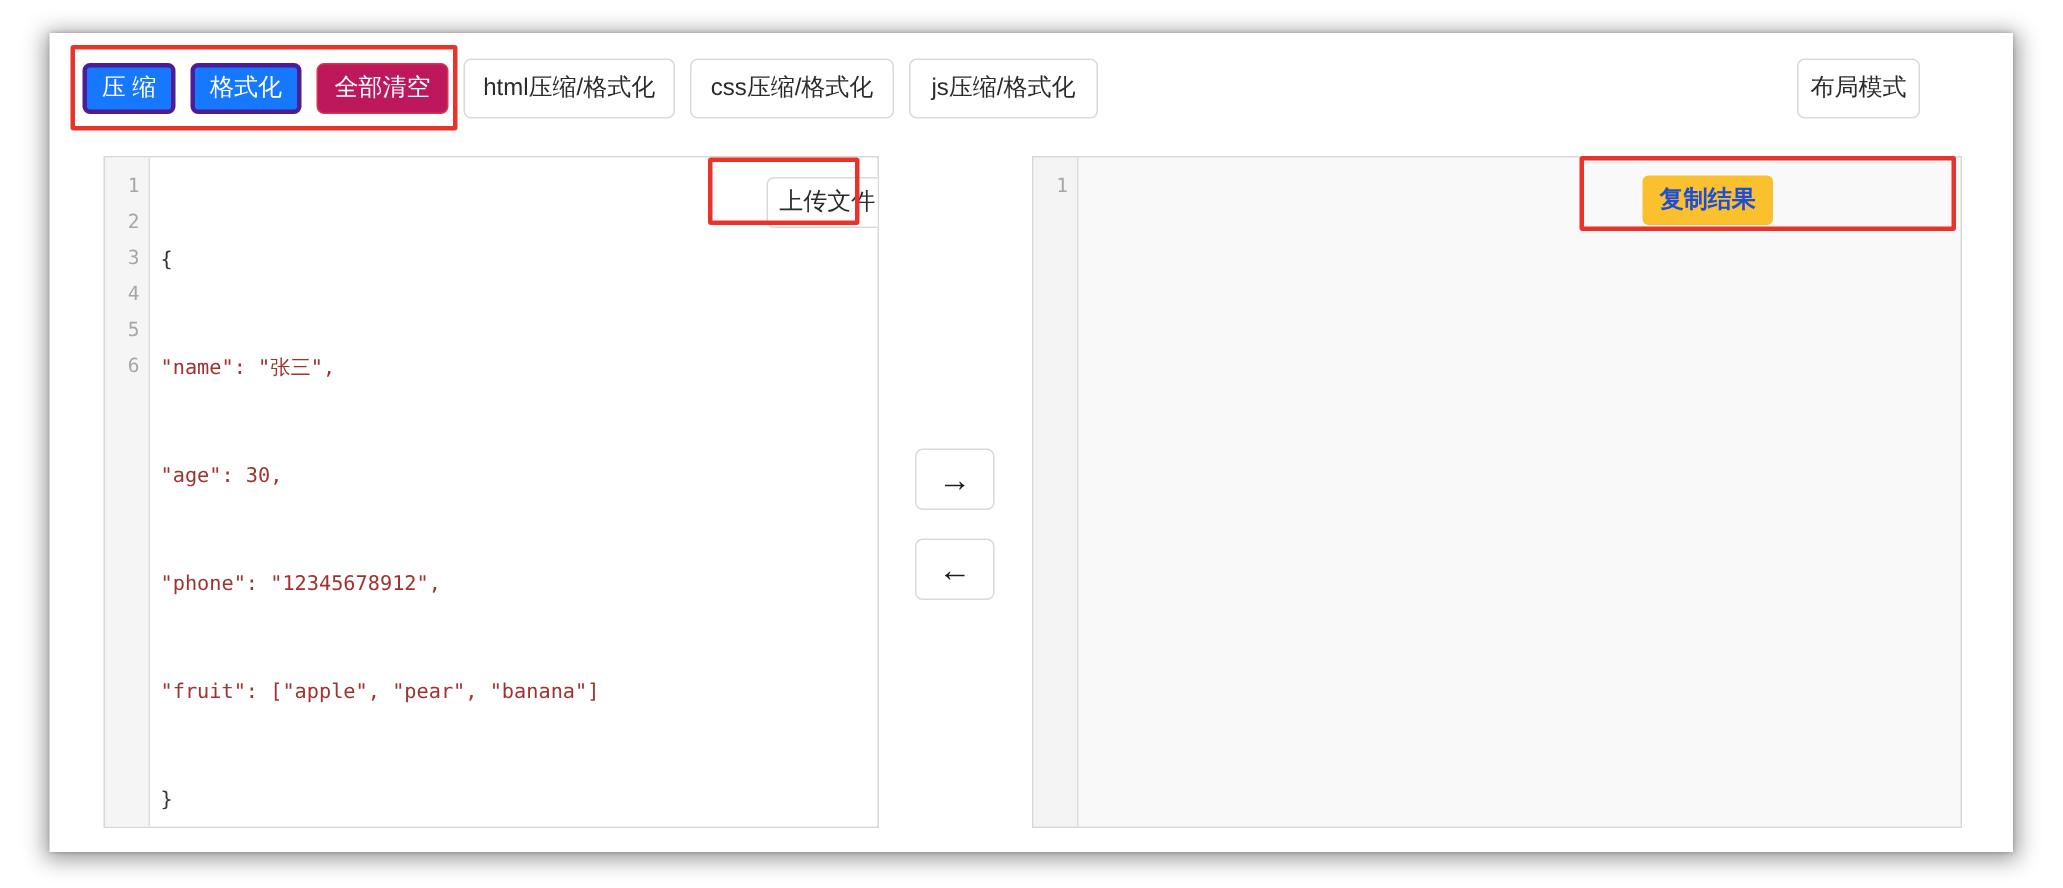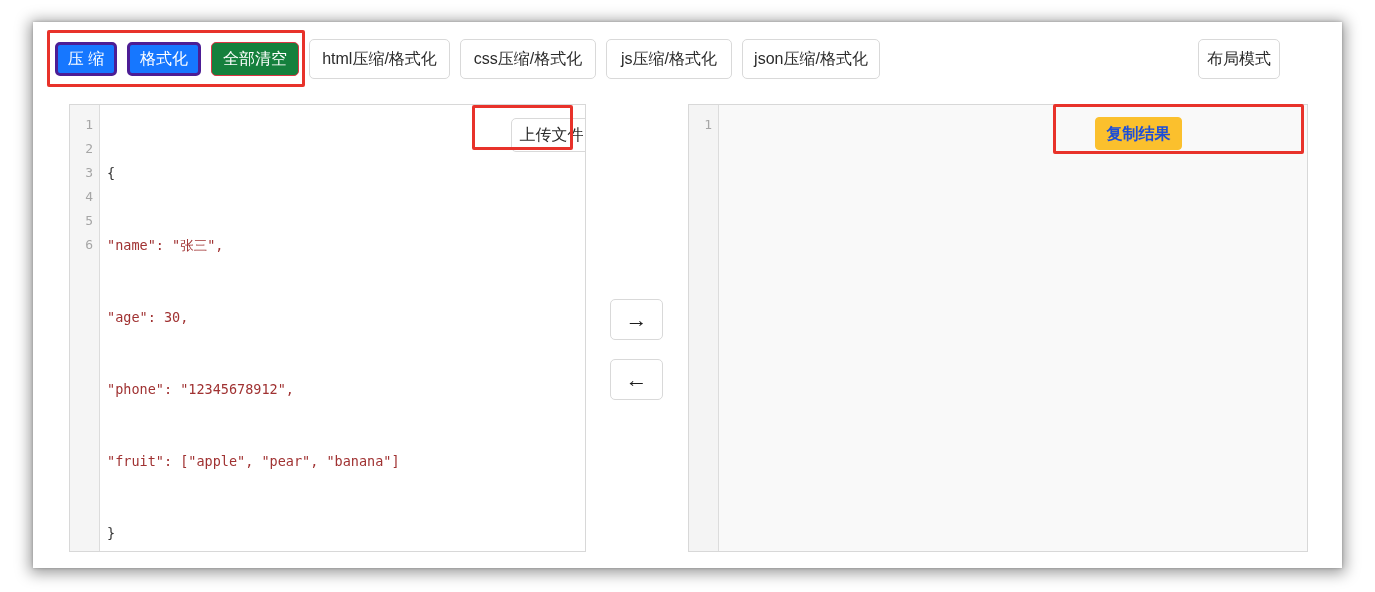--- a/index.html
+++ b/index.html
@@ -46,21 +46,21 @@
     cursor: pointer;
     white-space: nowrap;
     user-select: none;
   }
   .btn-primary {
     background: #1677ff;
     color: #ffffff;
     border: 3px solid #4c1d95;
   }
   .btn-danger {
-    background: #15803d;
+    background: #be185d;
     color: #ffffff;
     border: 1px solid #dc3545;
   }
   .btn-light {
     background: #ffffff;
     color: #2b2b2b;
     border: 1px solid #d9d9d9;
   }
   .btn-warning {
     background: #fbc02d;
@@ -208,21 +208,20 @@
       <div class="btn btn-primary" id="btn-format">格式化</div>
 
       <div class="btn btn-danger" id="btn-clear-all">全部清空</div>
 
       <div class="btn btn-light" id="tab-html">html压缩/格式化</div>
 
       <div class="btn btn-light" id="tab-css">css压缩/格式化</div>
 
       <div class="btn btn-light" id="tab-js">js压缩/格式化</div>
 
-      <div class="btn btn-light" id="tab-json">json压缩/格式化</div>
 
       <div class="btn btn-light" id="btn-layout-mode">布局模式</div>
     </div>
 
     <div class="editors">
 
       <div class="editor" id="editor-left">
         <div class="gutter">
           <span class="lnum">1</span>
           <span class="lnum">2</span>

